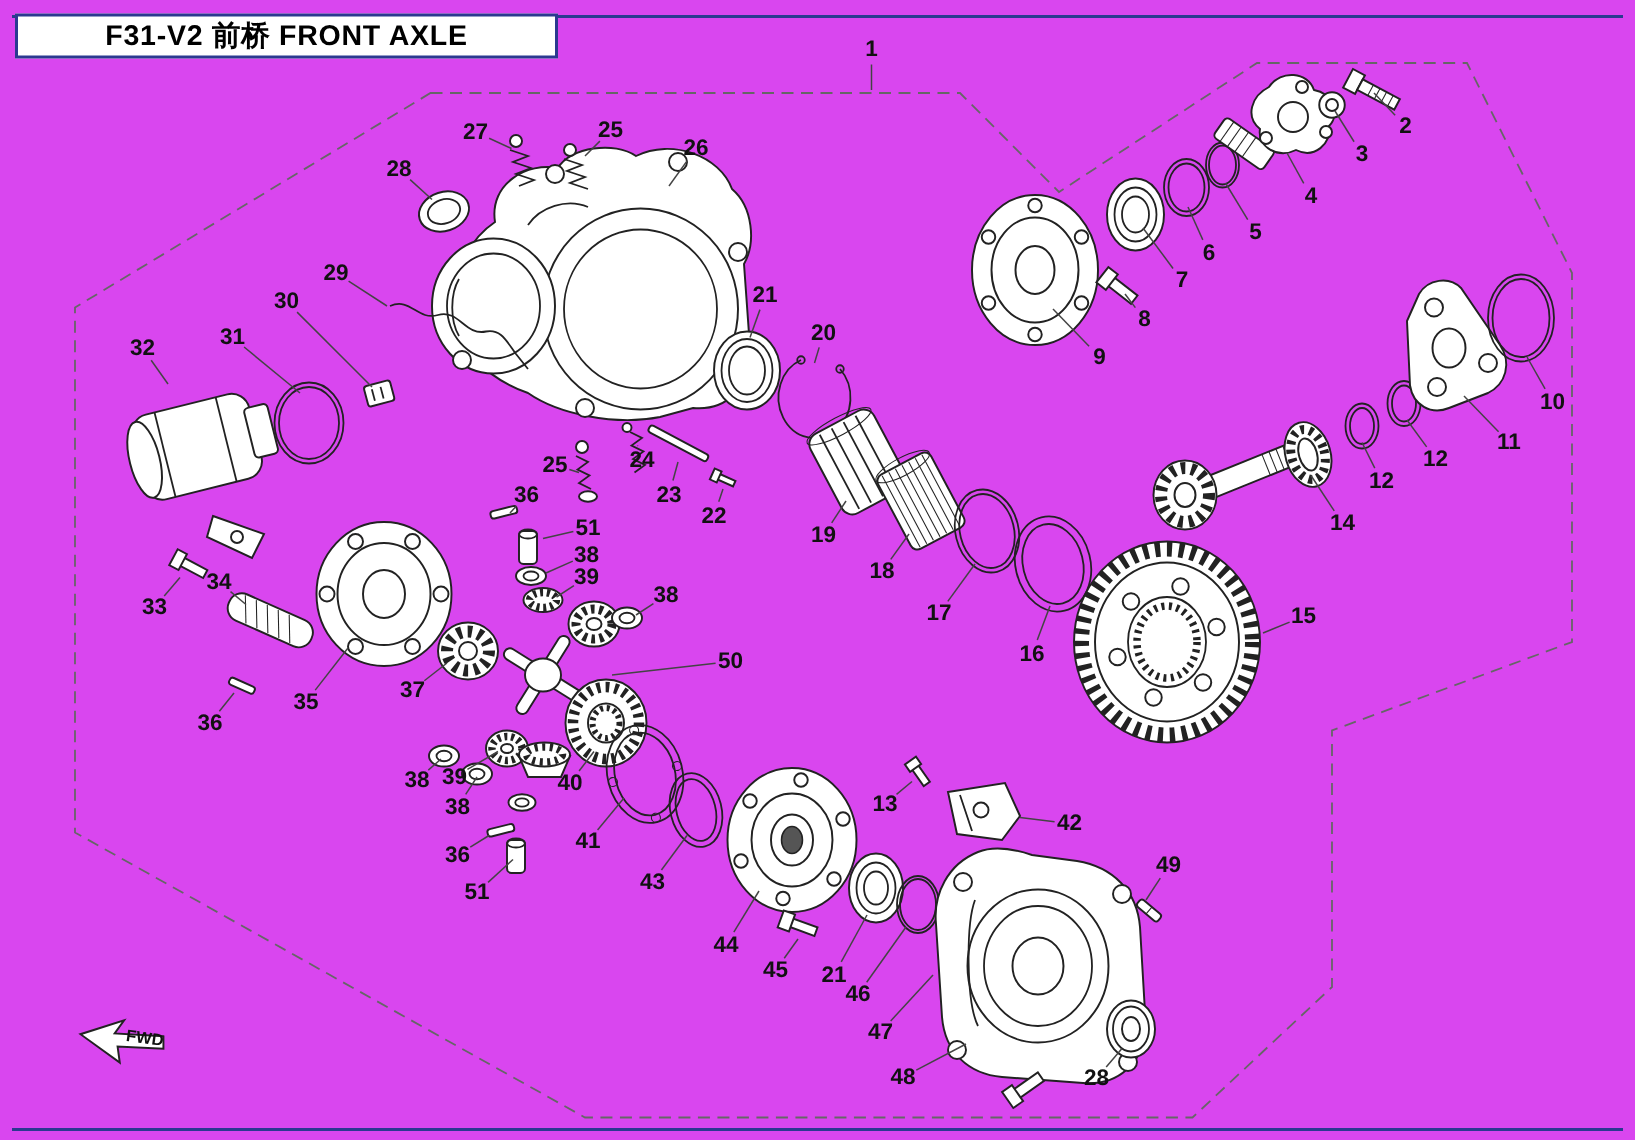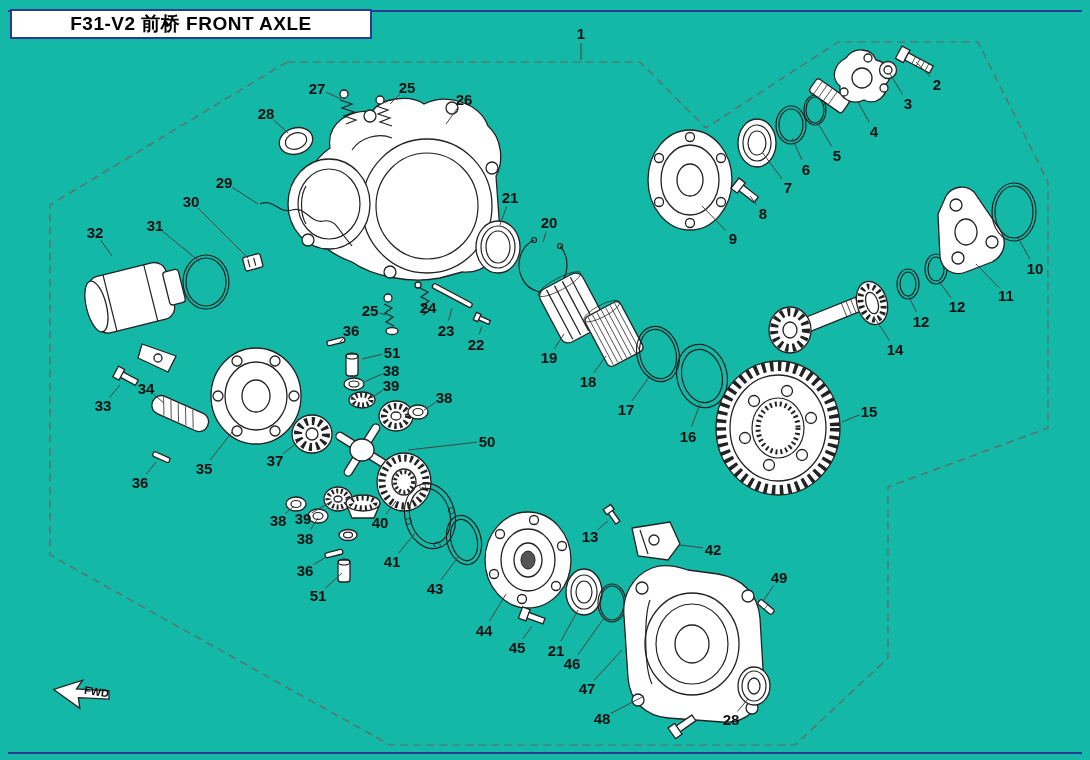--- a/index.html
+++ b/index.html
@@ -1,18 +1,18 @@
 <!DOCTYPE html>
 <html style="--blue: #2b3990;"><head>
 <meta charset="utf-8">
 <style>
   :root { --blue:#2b3990; }
   * { margin:0; padding:0; box-sizing:border-box; }
   body { background:#fff; font-family:"Liberation Sans", sans-serif; }
-  #page { position:relative; width:1090px; height:760px; background:#14b8a6; overflow:hidden; }
+  #page { position:relative; width:1090px; height:760px; background:#d946ef; overflow:hidden; }
   .top-rule, .bottom-rule { position:absolute; left:8px; right:8px; height:2px; background:var(--blue); }
   .top-rule { top:10px; }
   .bottom-rule { bottom:6px; }
   .title-box { position:absolute; left:10px; top:9px; width:362px; height:30px; border:2px solid var(--blue);
                background:#fff; display:flex; align-items:center; justify-content:center; z-index:2; }
   .title-box span { font-weight:bold; font-size:19px; color:#000; letter-spacing:.5px;
                     font-family:"Liberation Sans", sans-serif; white-space:nowrap; }
   svg#diagram { position:absolute; left:0; top:0; }
   .fw   { fill:#fff; stroke:#222; stroke-width:1.3; }
   .ln   { fill:none; stroke:#222; stroke-width:1.2; }

